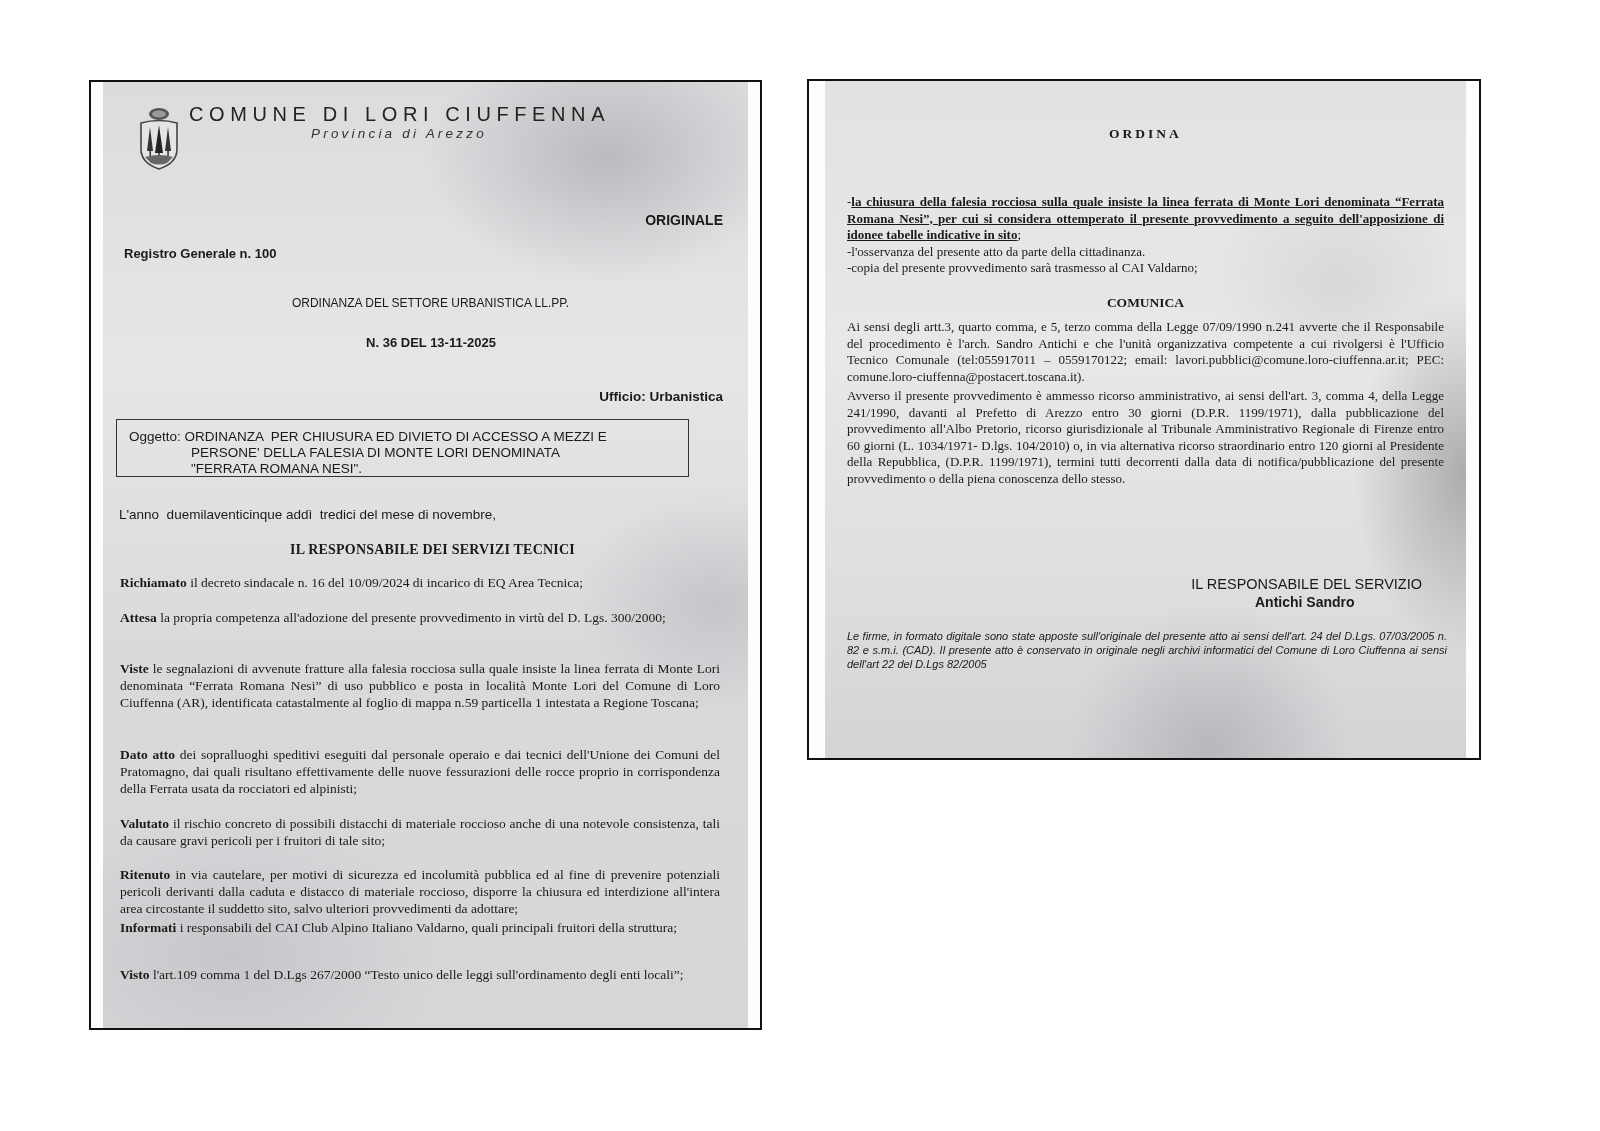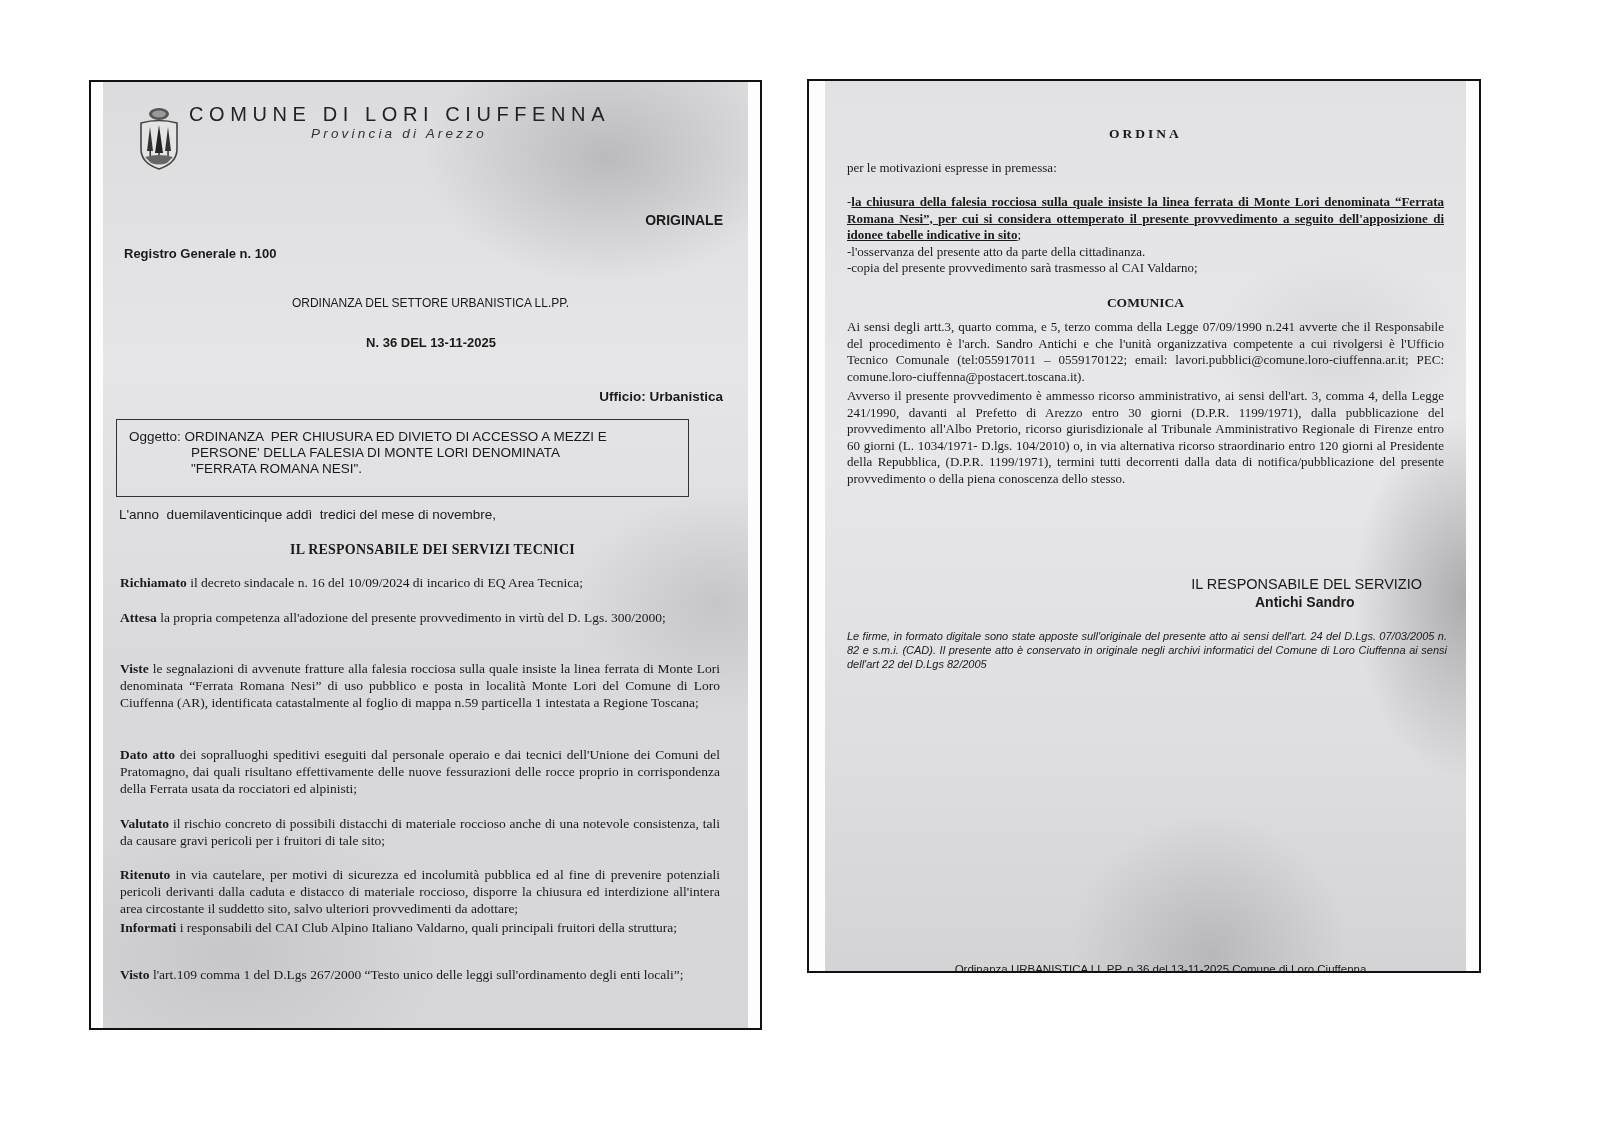--- a/index.html
+++ b/index.html
@@ -4,21 +4,21 @@
 <style>
   html, body { margin:0; padding:0; }
   body {
     width:1600px; height:1131px; background:#ffffff; position:relative; overflow:hidden;
     font-family:"Liberation Serif", serif; color:#1a1a1a;
   }
   .frame {
     position:absolute; border:2px solid #111; background:#fdfdfd; box-sizing:border-box;
   }
   #frame-left  { left:89px;  top:80px; width:673px; height:950px; }
-  #frame-right { left:807px; top:79px; width:674px; height:894px; }
+  #frame-right { left:807px; top:79px; width:674px; height:681px; }
   .paper {
     position:absolute; top:0; bottom:0; overflow:hidden;
     background:
       radial-gradient(ellipse 260px 180px at 78% 8%, rgba(120,120,125,0.35), rgba(0,0,0,0) 70%),
       radial-gradient(ellipse 300px 200px at 20% 92%, rgba(150,150,155,0.25), rgba(0,0,0,0) 70%),
       radial-gradient(ellipse 200px 160px at 95% 55%, rgba(120,120,125,0.22), rgba(0,0,0,0) 70%),
       linear-gradient(180deg, #dcdcdf 0%, #e6e6e8 30%, #dadadd 60%, #d6d6d9 100%);
   }
   #frame-left .paper  { left:12px; right:12px; }
   #frame-right .paper { left:16px; right:13px;
@@ -34,21 +34,21 @@
   
   .crest { position:absolute; left:34px; top:25px; width:44px; height:64px; }
   .comune-title { left:86px; top:21px; font-size:20px; letter-spacing:5.6px; font-family:"Liberation Sans", sans-serif; color:#222; }
   .provincia { left:208px; top:44px; font-size:13.5px; letter-spacing:3.2px; font-style:italic; font-family:"Liberation Sans", sans-serif; color:#333; }
   .originale { right:25px; top:130px; font-size:14px; font-weight:bold; font-family:"Liberation Sans", sans-serif; }
   .registro { left:21px; top:164px; font-size:13px; font-weight:bold; font-family:"Liberation Sans", sans-serif; }
   .ord-title { left:0; right:0; top:214px; text-align:center; font-size:12px; font-family:"Liberation Sans", sans-serif; padding-left:10px; }
   .ord-num { left:0; right:0; top:253px; text-align:center; font-size:13px; font-weight:bold; font-family:"Liberation Sans", sans-serif; padding-left:11px; }
   .ufficio { right:25px; top:307px; font-size:13.5px; font-weight:bold; font-family:"Liberation Sans", sans-serif; }
   .oggetto-box {
-    position:absolute; left:13px; top:337px; width:573px; height:78px; border:1px solid #333; box-sizing:border-box;
+    position:absolute; left:13px; top:337px; width:573px; height:58px; border:1px solid #333; box-sizing:border-box;
     font-family:"Liberation Sans", sans-serif; font-size:13.5px; line-height:16px; padding:9px 16px 0 12px;
   }
   .oggetto-box .ot { display:block; }
   .oggetto-box .indent { padding-left:62px; display:block; }
   .anno { left:16px; top:425px; font-size:13.5px; font-family:"Liberation Sans", sans-serif; }
   .resp-title { left:4px; right:0; top:460px; text-align:center; font-size:14px; font-weight:bold; font-family:"Liberation Serif", serif; padding-left:10px; letter-spacing:0.2px; }
 
   .para {
     position:absolute; left:17px; width:600px; font-size:13.5px; line-height:17px; text-align:justify;
     font-family:"Liberation Serif", serif;
@@ -131,21 +131,20 @@
       <b>Visto</b><span> l'art.109 comma 1 del D.Lgs 267/2000 “Testo unico delle leggi sull'ordinamento degli enti locali”;</span>
     </div>
   </div>
 </div>
 
 <div class="frame" id="frame-right">
   <div class="paper">
 
     <div class="abs ordina serif">ORDINA</div>
 
-    <div class="rp" style="top:79px;">per le motivazioni espresse in premessa:</div>
 
     <div class="rp" style="top:113px;">
       <div><span>-</span><span class="underline-bold">la chiusura della falesia rocciosa sulla quale insiste la linea ferrata di Monte Lori denominata “Ferrata Romana Nesi”, per cui si considera ottemperato il presente provvedimento a seguito dell'apposizione di idonee tabelle indicative in sito</span><span>;</span></div>
       <div>-l'osservanza del presente atto da parte della cittadinanza.</div>
       <div>-copia del presente provvedimento sarà trasmesso al CAI Valdarno;</div>
     </div>
 
     <div class="abs comunica serif">COMUNICA</div>
 
     <div class="rp" style="top:238px;">Ai sensi degli artt.3, quarto comma, e 5, terzo comma della Legge 07/09/1990 n.241 avverte che il Responsabile del procedimento è l'arch. Sandro Antichi e che l'unità organizzativa competente a cui rivolgersi è l'Ufficio Tecnico Comunale (tel:055917011 – 0559170122; email: lavori.pubblici@comune.loro-ciuffenna.ar.it; PEC: comune.loro-ciuffenna@postacert.toscana.it).</div>

